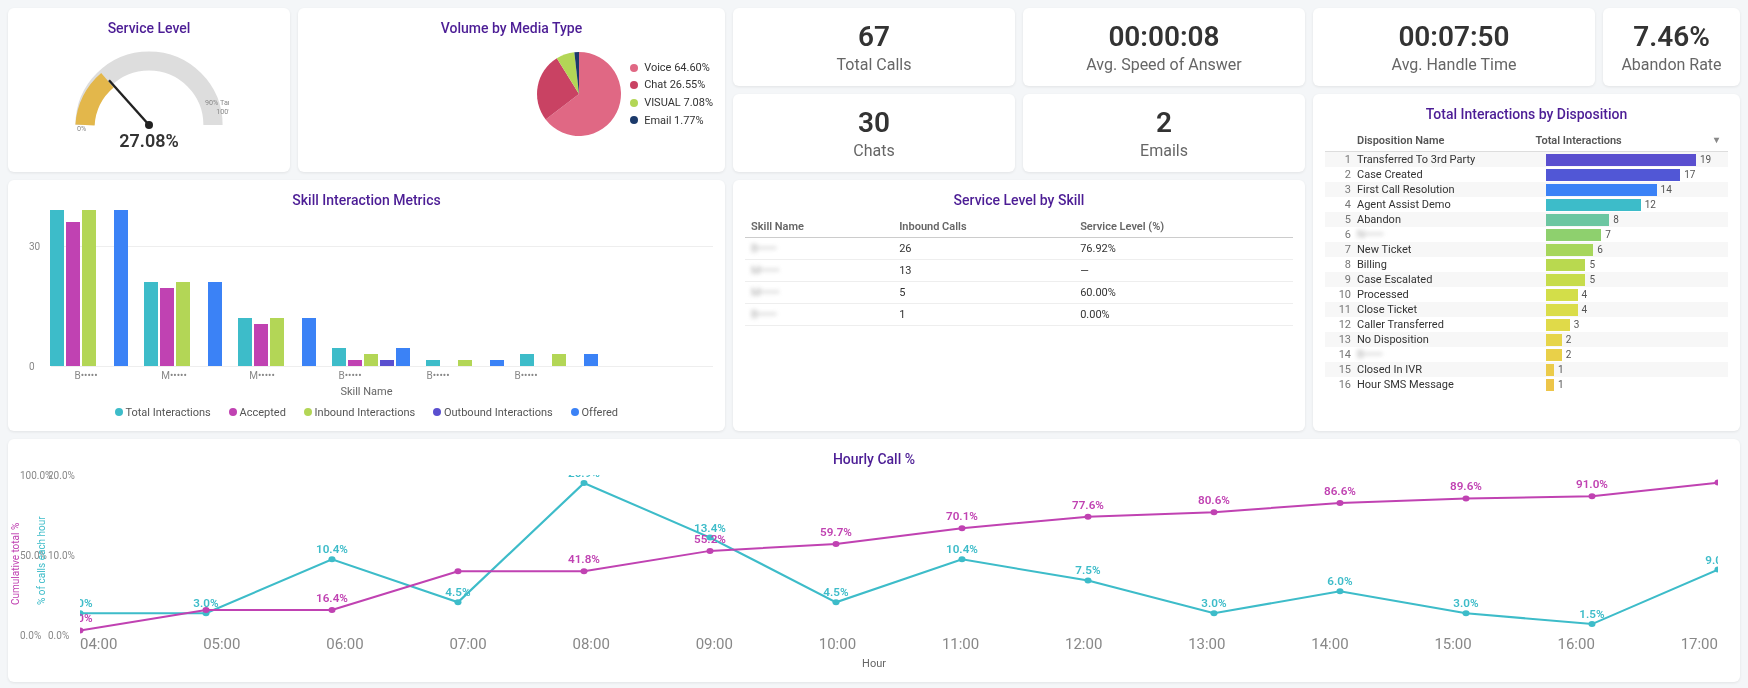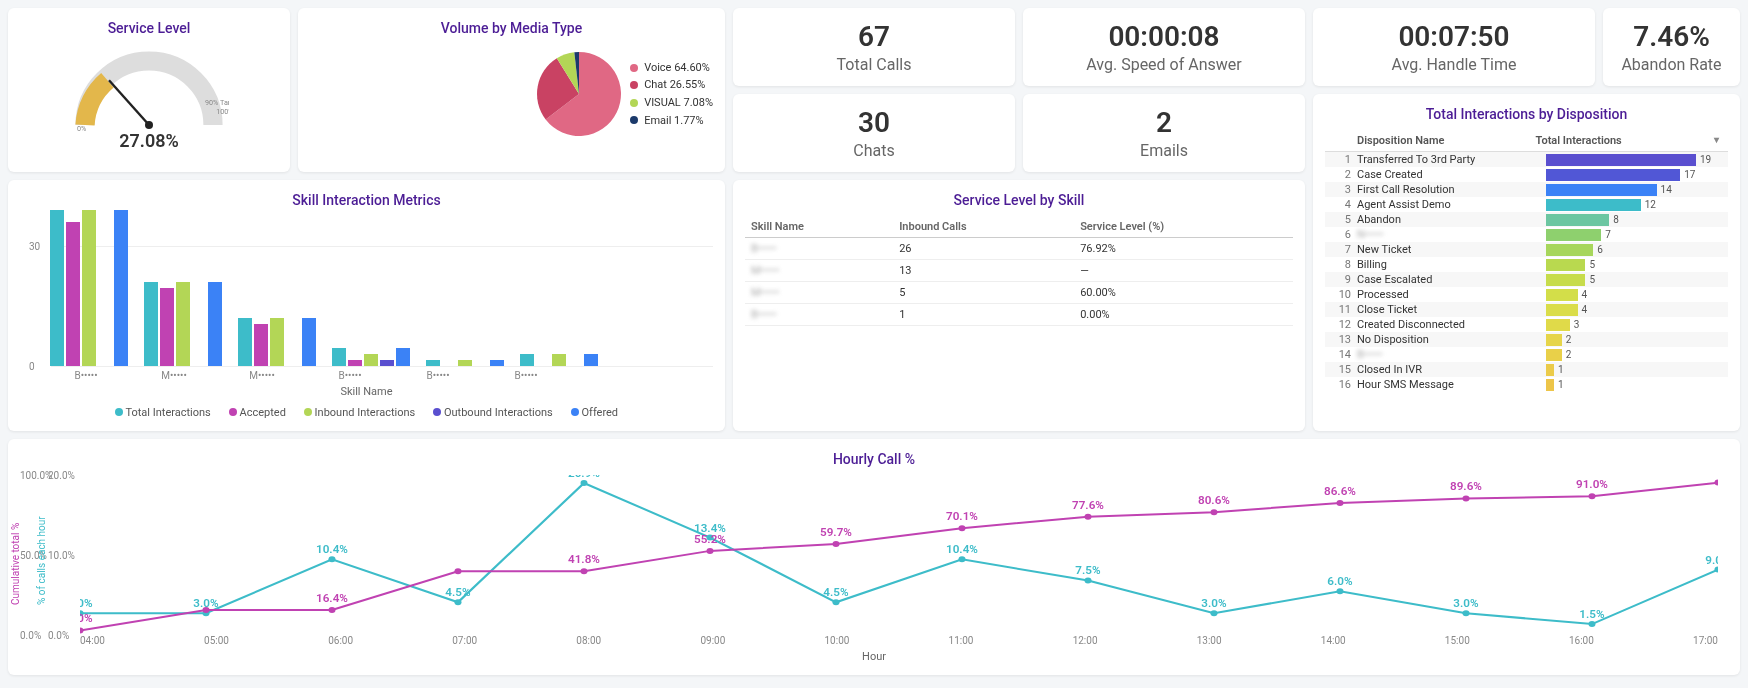--- a/index.html
+++ b/index.html
@@ -61,21 +61,21 @@
 .disp-row:nth-child(odd) { background: #f7f7f7; }
 .disp-idx { text-align: right; padding-right: 6px; color: #777; }
 .disp-barcell { display: flex; align-items: center; gap: 4px; }
 .disp-bar { height: 12px; }
 .disp-val { font-size: 10px; color: #555; min-width: 14px; }
 .chevron { font-size: 10px; color: #888; }
 
 
 .linechart { position: relative; height: 160px; margin-left: 60px; margin-right: 10px; }
 .linechart svg { width: 100%; height: 100%; }
-.xlabels { display: flex; justify-content: space-between; font-size: 10px; color: #888; margin-left:60px; margin-right:10px; }
+.xlabels { display: flex; justify-content: space-between; font-size: 15px; color: #888; margin-left:60px; margin-right:10px; }
 .yaxis-left { position: absolute; left: -32px; height: 100%; font-size: 10px; color: #888; }
 .yaxis-left div { position: absolute; transform: translateY(-50%); }
 .yaxis-left2 { position: absolute; left: -60px; height: 100%; font-size: 10px; color: #888; }
 .yaxis-left2 div { position: absolute; transform: translateY(-50%); }
 .ytitle { position: absolute; font-size: 10px; transform: rotate(-90deg); transform-origin: left top; white-space: nowrap; }
 .point-label { font-size: 10px; font-weight: 600; }
 .line-legend { display: flex; gap: 24px; justify-content: center; font-size: 11px; margin-top: 6px; }
 </style>
 </head>
 <body>
@@ -249,21 +249,21 @@
         <div class="disp-row">
           <span class="disp-idx">11</span>
           <span class="">Close Ticket</span>
           <span class="disp-barcell">
             <span class="disp-bar" style="width:31.57894736842105px;background:#dadd49"></span>
             <span class="disp-val">4</span>
           </span>
         </div>
         <div class="disp-row">
           <span class="disp-idx">12</span>
-          <span class="">Created Disconnected</span>
+          <span class="">Caller Transferred</span>
           <span class="disp-barcell">
             <span class="disp-bar" style="width:23.684210526315788px;background:#e0da49"></span>
             <span class="disp-val">3</span>
           </span>
         </div>
         <div class="disp-row">
           <span class="disp-idx">13</span>
           <span class="">No Disposition</span>
           <span class="disp-barcell">
             <span class="disp-bar" style="width:15.789473684210526px;background:#e6d549"></span>

